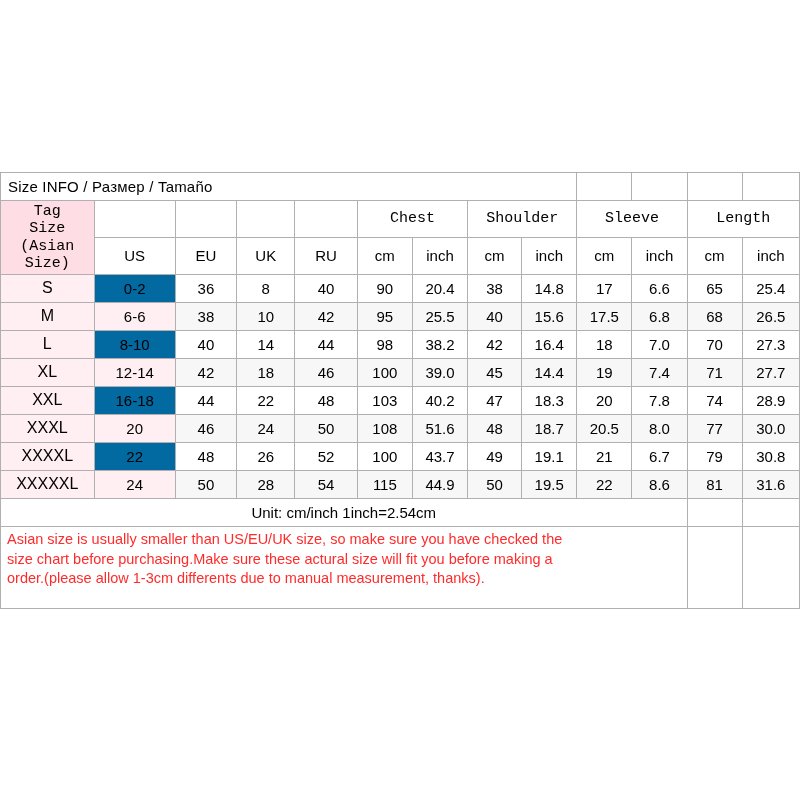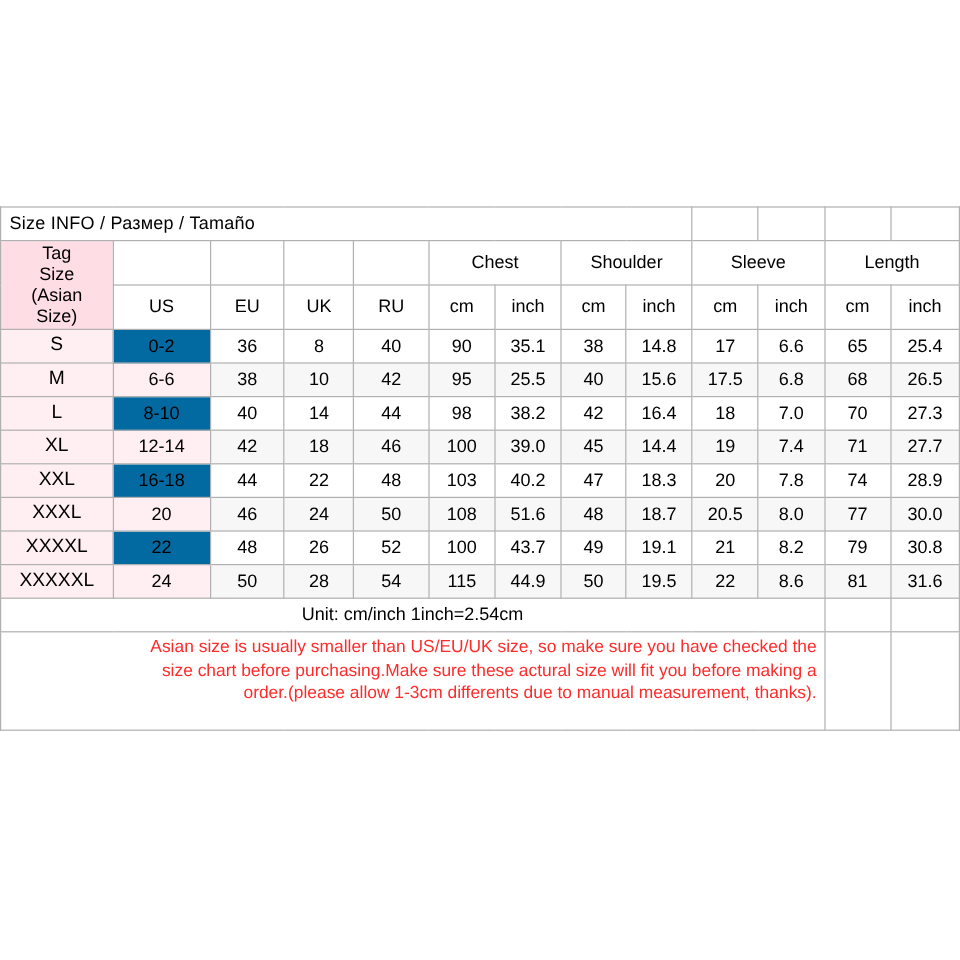--- a/index.html
+++ b/index.html
@@ -72,20 +72,21 @@
   }
   .blank-cell {
     background: #ffffff !important;
     border: 1px solid #b0b0b0;
   }
   .row-group td {
     background: #ffdde4;
     font-weight: bold;
     font-size: 17px;
     height: 79px;
+    font-family: Liberation Mono, monospace;
   }
   .tag-cell {
     background: #ffdde4 !important;
     font-weight: bold;
     font-size: 16.5px;
     line-height: 1.18;
     padding: 2px 0 !important;
   }
   .grp-label {
     font-weight: bold;
@@ -119,21 +120,21 @@
     background: #ffeef2;
   }
   .unit-row td {
     height: 28px;
     text-align: left;
     font-size: 16px;
     padding-left: 6px;
     background: #ffffff;
   }
   .note-row td.note {
-    text-align: right;
+    text-align: left;
     padding: 3px 6px 4px 6px;
     font-size: 14.5px;
     line-height: 1.35;
     color: #ff2b2b;
     height: 74px;
     vertical-align: top;
     background: #ffffff;
   }
   .note-row td.note .ln { display: block; }
 </style>
@@ -200,21 +201,21 @@
           <td>inch</td>
         </tr>
 
         <tr class="data-row">
           <td class="first">S</td>
           <td class="second">0-2</td>
           <td>36</td>
           <td>8</td>
           <td>40</td>
           <td>90</td>
-          <td>35.1</td>
+          <td>20.4</td>
           <td>38</td>
           <td>14.8</td>
           <td>17</td>
           <td>6.6</td>
           <td>65</td>
           <td>25.4</td>
         </tr>
         <tr class="data-row alt">
           <td class="first">M</td>
           <td class="second">6-6</td>
@@ -294,21 +295,21 @@
           <td class="first">XXXXL</td>
           <td class="second">22</td>
           <td>48</td>
           <td>26</td>
           <td>52</td>
           <td>100</td>
           <td>43.7</td>
           <td>49</td>
           <td>19.1</td>
           <td>21</td>
-          <td>8.2</td>
+          <td>6.7</td>
           <td>79</td>
           <td>30.8</td>
         </tr>
         <tr class="data-row alt">
           <td class="first">XXXXXL</td>
           <td class="second">24</td>
           <td>50</td>
           <td>28</td>
           <td>54</td>
           <td>115</td>

